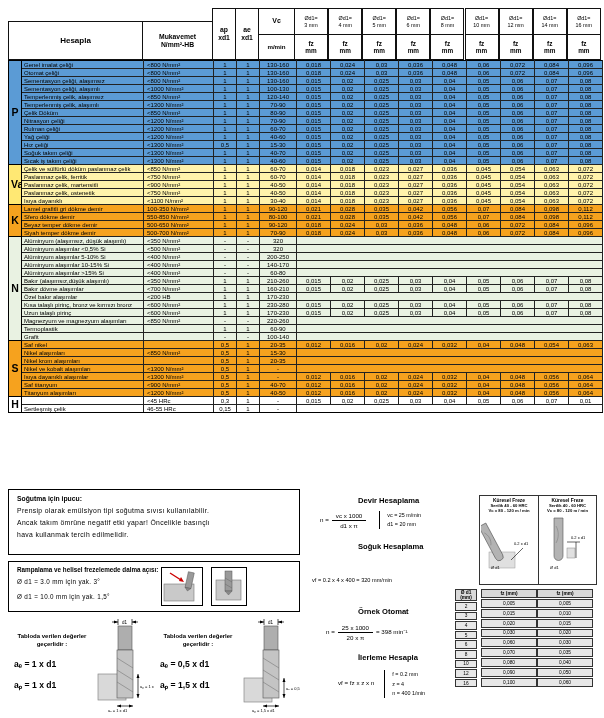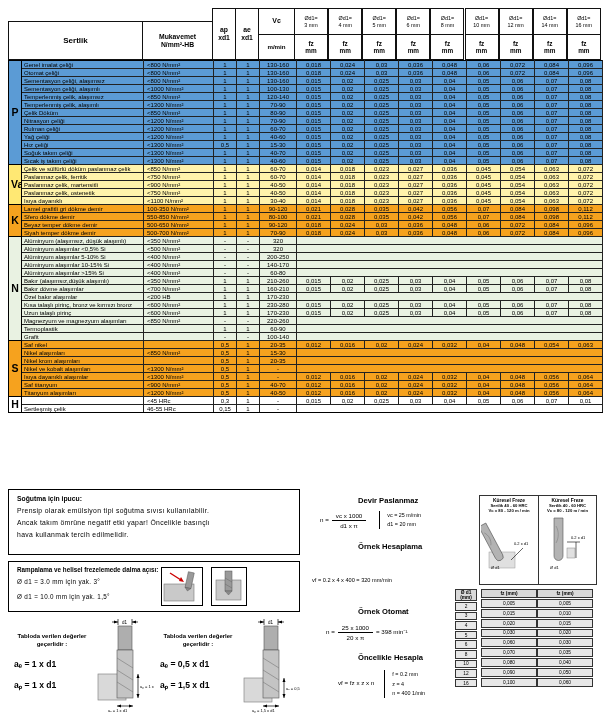--- a/index.html
+++ b/index.html
@@ -54,21 +54,21 @@
   .minitbl th{background:#d9d9d9;font-weight:bold;}
   .dcol td,.dcol th{width:22px;}
   .fztab td,.fztab th{width:56px;}
   svg{display:block;}
 </style>
 </head>
 <body>
 
 <div>
   <div class="hbox" style="left:8px;top:21px;width:135px;height:39px;font-size:8px;">
-    <span>Sertlik</span>
+    <span>Hesapla</span>
   </div>
   <div class="hbox" style="left:142px;top:21px;width:71px;height:39px;font-size:6.8px;">
     <span>Mukavemet</span>
     <span>N/mm²-HB</span>
   </div>
   <div class="hbox" style="left:212px;top:8px;width:24px;height:52px;font-size:6.8px;">
     <span>ap</span>
     <span>xd1</span>
   </div>
   <div class="hbox" style="left:235px;top:8px;width:24px;height:52px;font-size:6.8px;">
@@ -881,31 +881,31 @@
       <text x="44" y="72" font-size="4">aₑ = 0,5 x d1</text>
       <line x1="21" y1="88" x2="37" y2="88" stroke="#000" stroke-width="0.7"></line>
       <path d="M21 88 l4 -1.5 v3 z" fill="#000"></path>
       <path d="M37 88 l-4 -1.5 v3 z" fill="#000"></path>
       <text x="10" y="94" font-size="4">aₚ = 1,5 x d1</text>
     </svg>
   </div>
 </div>
 
 <div class="fcol">
-  <div class="f-title" style="margin:8px 0 6px 58px;">Devir Paslanmaz</div>
+  <div class="f-title" style="margin:8px 0 6px 58px;">Devir Hesaplama</div>
   <div style="margin-left:20px;">
     <span>n =</span><span class="frac"><span class="num">vc x 1000</span><span class="den">d1 x π</span></span><span class="given"><span style="display:block">vc = 25 m/min</span><span style="display:block">d1 = 20 mm</span></span>
   </div>
-  <div class="f-title" style="margin:13px 0 0 58px;">Örnek Hesaplama</div>
+  <div class="f-title" style="margin:13px 0 0 58px;">Soğuk Hesaplama</div>
   <div style="margin:26px 0 0 12px;font-size:5.6px;">vf = 0.2 x 4 x 400 = 320 mm/min</div>
   <div class="f-title" style="margin:24px 0 8px 58px;">Örnek Otomat</div>
   <div style="margin-left:26px;">
     <span>n =</span><span class="frac"><span class="num">25 x 1000</span><span class="den">20 x π</span></span><span>= 398 min⁻¹</span>
   </div>
-  <div class="f-title" style="margin:12px 0 8px 58px;">Öncelikle Hesapla</div>
+  <div class="f-title" style="margin:12px 0 8px 58px;">İlerleme Hesapla</div>
   <div style="margin-left:38px;">
     <span>vf = fz x z x n</span><span class="given"><span style="display:block">f = 0.2 mm</span><span style="display:block">z = 4</span><span style="display:block">n = 400 1/min</span></span>
   </div>
 </div>
 
 <div class="ballbox">
   <div class="bcell">
     <div class="bt1">Küresel Freze</div>
     <div class="bt2">Sertlik 40 - 60 HRC</div>
     <div class="bt2">Vc = 80 - 120 m / min</div>

